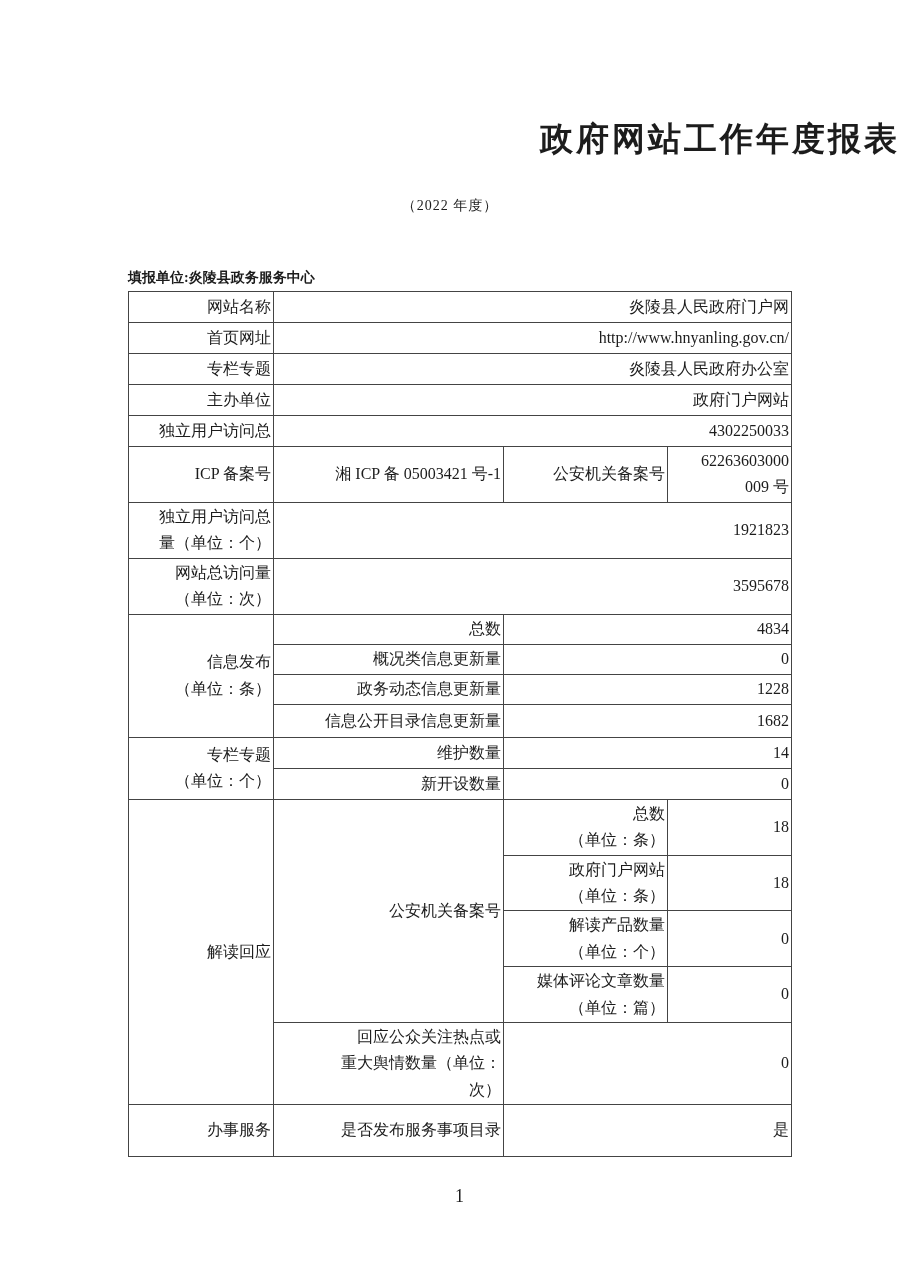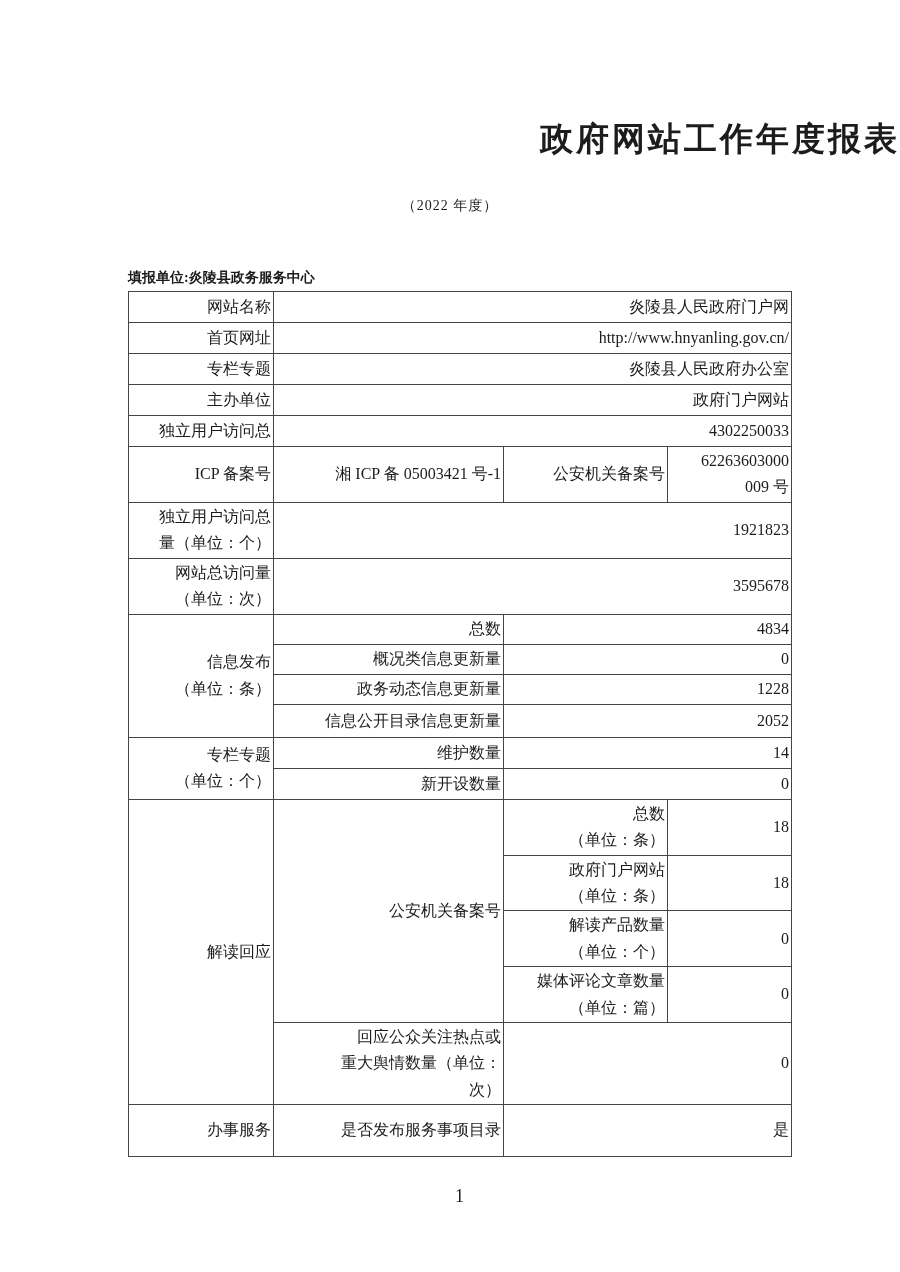--- a/index.html
+++ b/index.html
@@ -148,21 +148,21 @@
     <tr class="h30">
       <td>概况类信息更新量</td>
       <td colspan="2">0</td>
     </tr>
     <tr class="h30">
       <td>政务动态信息更新量</td>
       <td colspan="2">1228</td>
     </tr>
     <tr class="h33">
       <td>信息公开目录信息更新量</td>
-      <td colspan="2">2052</td>
+      <td colspan="2">1682</td>
     </tr>
 
     <tr class="h31">
       <td rowspan="2">专栏专题
 （单位：个）</td>
       <td>维护数量</td>
       <td colspan="2">14</td>
     </tr>
     <tr class="h31">
       <td>新开设数量</td>

